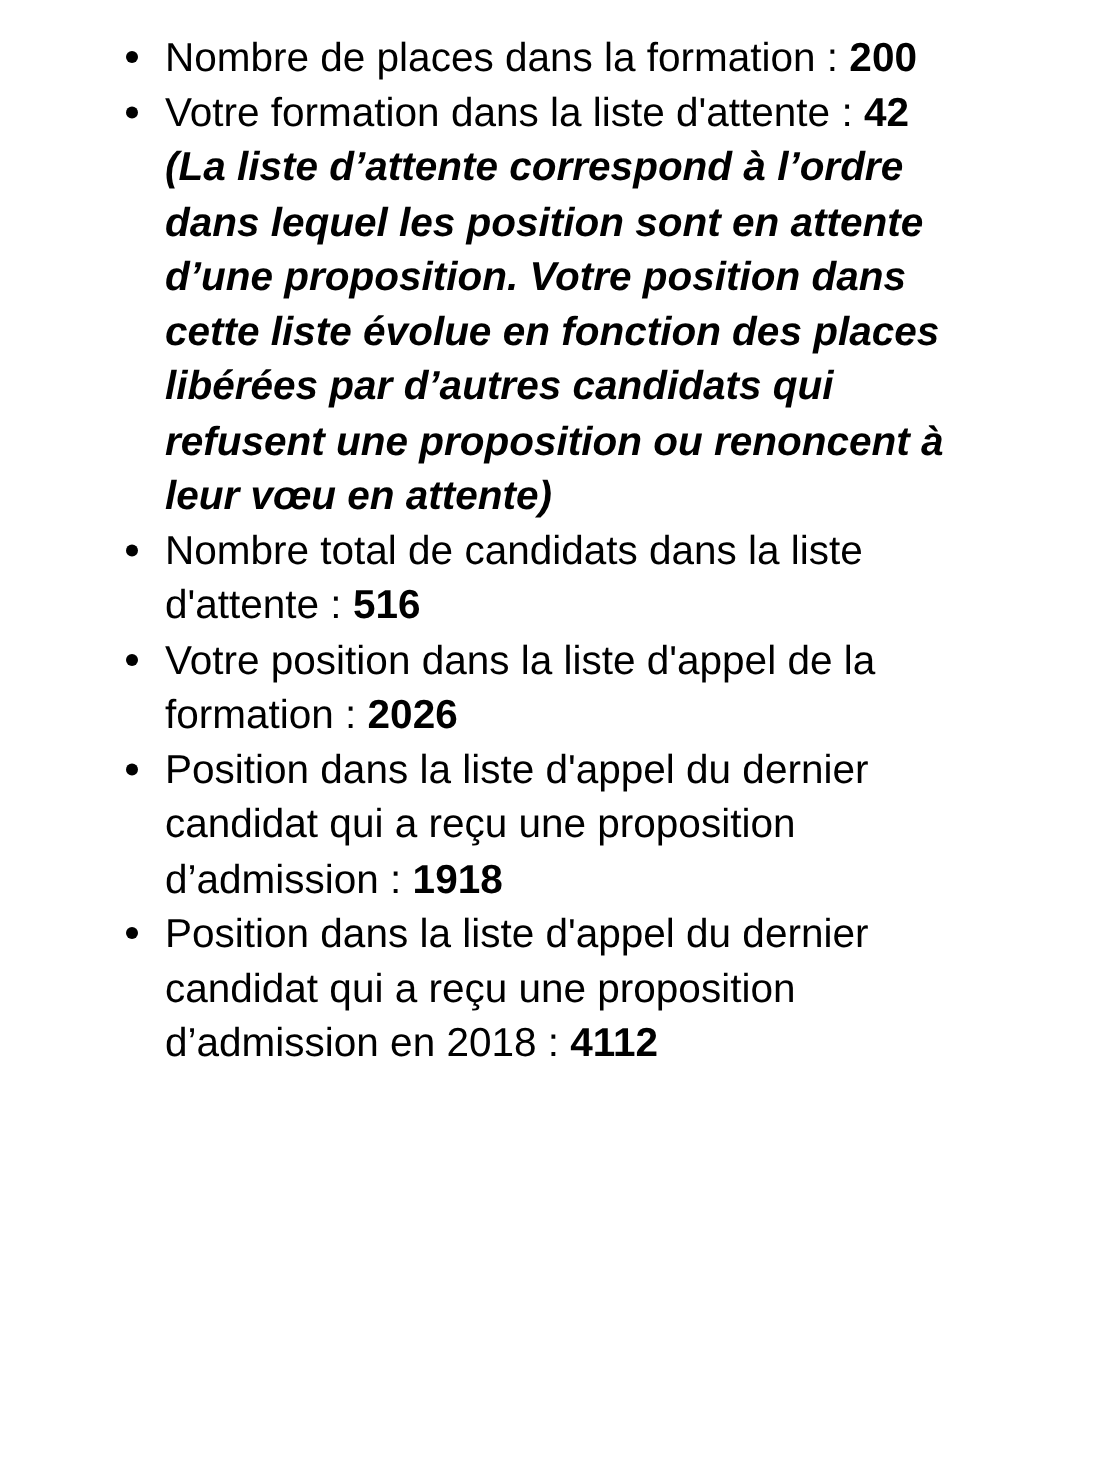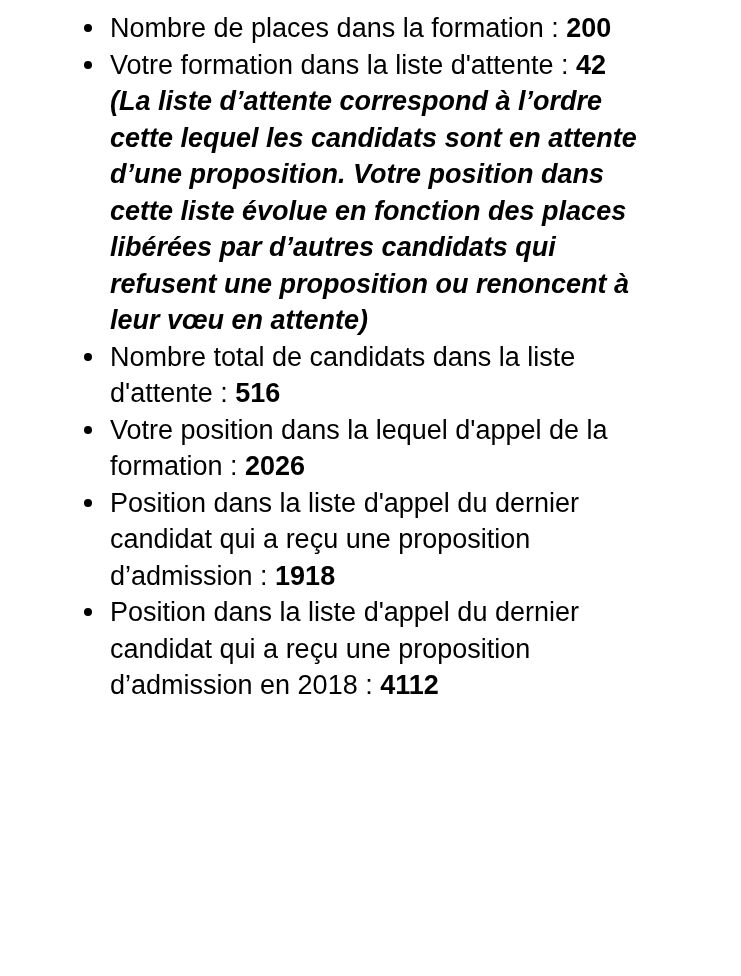--- a/index.html
+++ b/index.html
@@ -10,21 +10,21 @@
     width: 741px;
     height: 976px;
     background: #ffffff;
     color: #000000;
     font-family: "Liberation Sans", sans-serif;
     overflow: hidden;
   }
   .panel {
     position: absolute;
     left: 84px;
-    top: 10px;
+    top: 20px;
     width: 600px;
   }
   ul.info-list {
     list-style: none;
     margin: 0;
     padding: 0;
     width: 582px;
   }
   ul.info-list > li {
     position: relative;
@@ -60,32 +60,32 @@
   <ul class="info-list">
   <li>
     <span class="bullet"></span>
     <span class="label">Nombre de places dans la formation : </span><span class="value">200</span>
     
   </li>
 
   <li>
     <span class="bullet"></span>
     <span class="label">Votre formation dans la liste d'attente : </span><span class="value">42</span>
-    <div class="note">(La liste d’attente correspond à l’ordre cette lequel les candidats sont en attente d’une proposition. Votre position dans cette liste évolue en fonction des places libérées par d’autres candidats qui refusent une proposition ou renoncent à leur vœu en attente)</div>
+    <div class="note">(La liste d’attente correspond à l’ordre dans lequel les position sont en attente d’une proposition. Votre position dans cette liste évolue en fonction des places libérées par d’autres candidats qui refusent une proposition ou renoncent à leur vœu en attente)</div>
   </li>
 
   <li class="gap">
     <span class="bullet"></span>
     <span class="label">Nombre total de candidats dans la liste d'attente : </span><span class="value">516</span>
     
   </li>
 
   <li class="gap">
     <span class="bullet"></span>
-    <span class="label">Votre position dans la lequel d'appel de la formation : </span><span class="value">2026</span>
+    <span class="label">Votre position dans la liste d'appel de la formation : </span><span class="value">2026</span>
   </li>
 
   <li class="gap">
     <span class="bullet"></span>
     <span class="label">Position dans la liste d'appel du dernier candidat qui a reçu une proposition d’admission : </span><span class="value">1918</span>
     
   </li>
 
   <li>
     <span class="bullet"></span>

